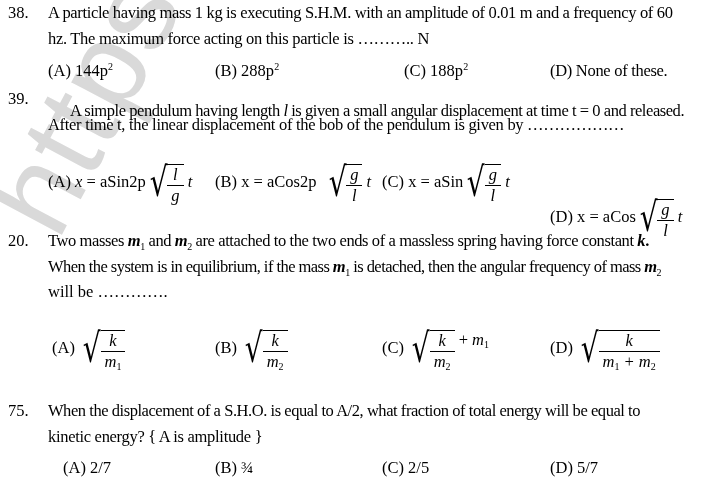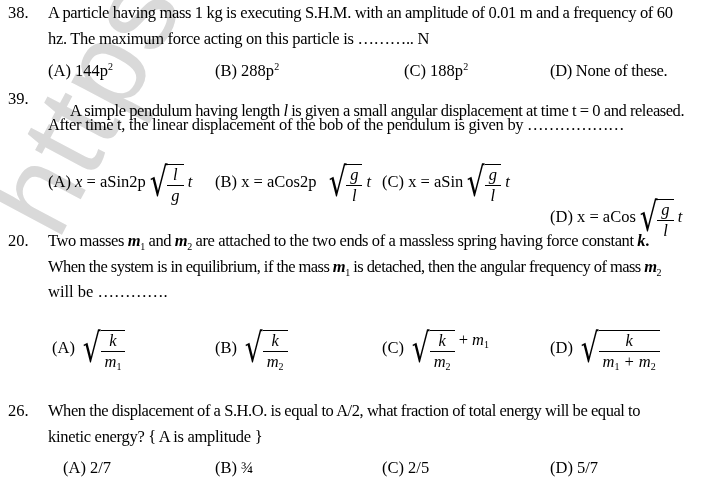--- a/index.html
+++ b/index.html
@@ -106,20 +106,20 @@
   </span>
   <span class="abs" style="left:550px; top:326px;">
     <span>(D)</span>&nbsp;<span class="sqrt">
         <span class="rad">√</span>
         <span class="body"><span class="frac"><span class="num">k</span><span class="den"><i>m</i><span class="tsub">1</span><span> + </span><i>m</i><span class="tsub">2</span></span></span></span>
       </span>
   </span>
 </div>
 
 <div>
-  <span class="abs qnum" style="top:401px;">26.</span>
+  <span class="abs qnum" style="top:401px;">75.</span>
   <span class="abs" style="left:48px; top:401px; letter-spacing:-0.45px;">When the displacement of a S.H.O. is equal to A/2, what fraction of total energy will be equal to</span>
   <span class="abs" style="left:48px; top:427px; letter-spacing:-0.3px;">kinetic energy? { A is amplitude }</span>
   <span class="abs" style="left:63px; top:458px;">(A) 2/7</span>
   <span class="abs" style="left:215px; top:458px;">(B) ¾</span>
   <span class="abs" style="left:382px; top:458px;">(C) 2/5</span>
   <span class="abs" style="left:550px; top:458px;">(D) 5/7</span>
 </div>
 
 </body></html>

